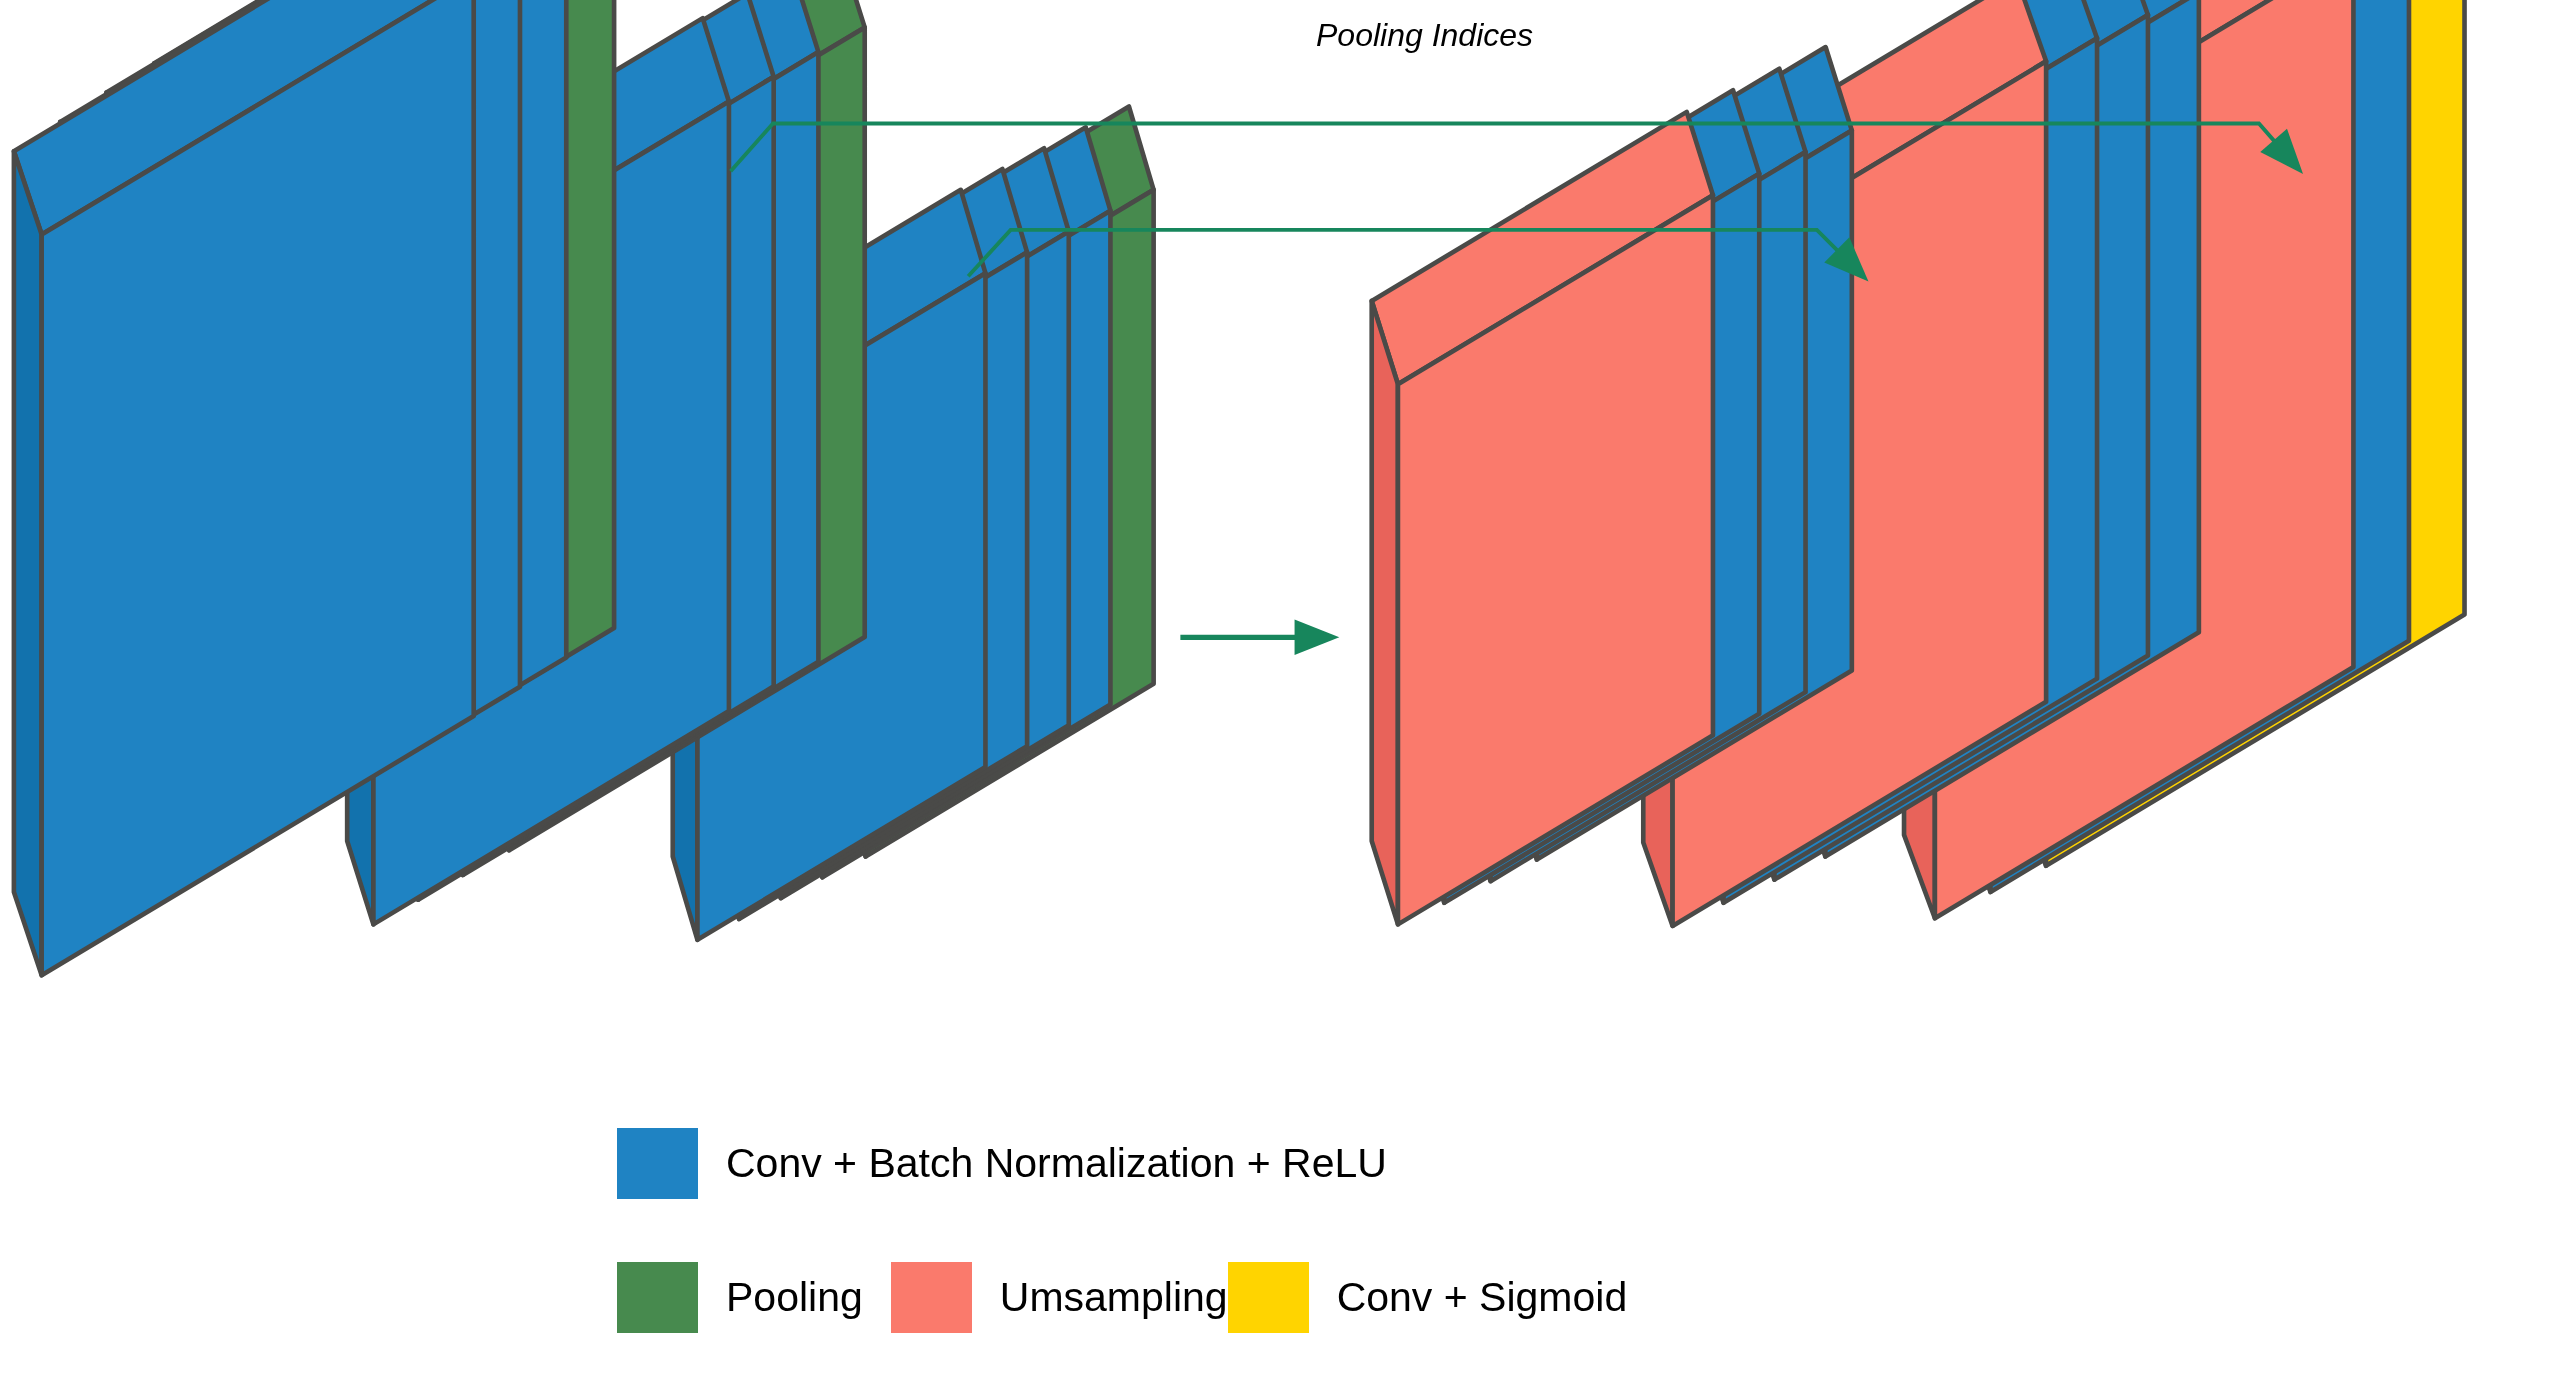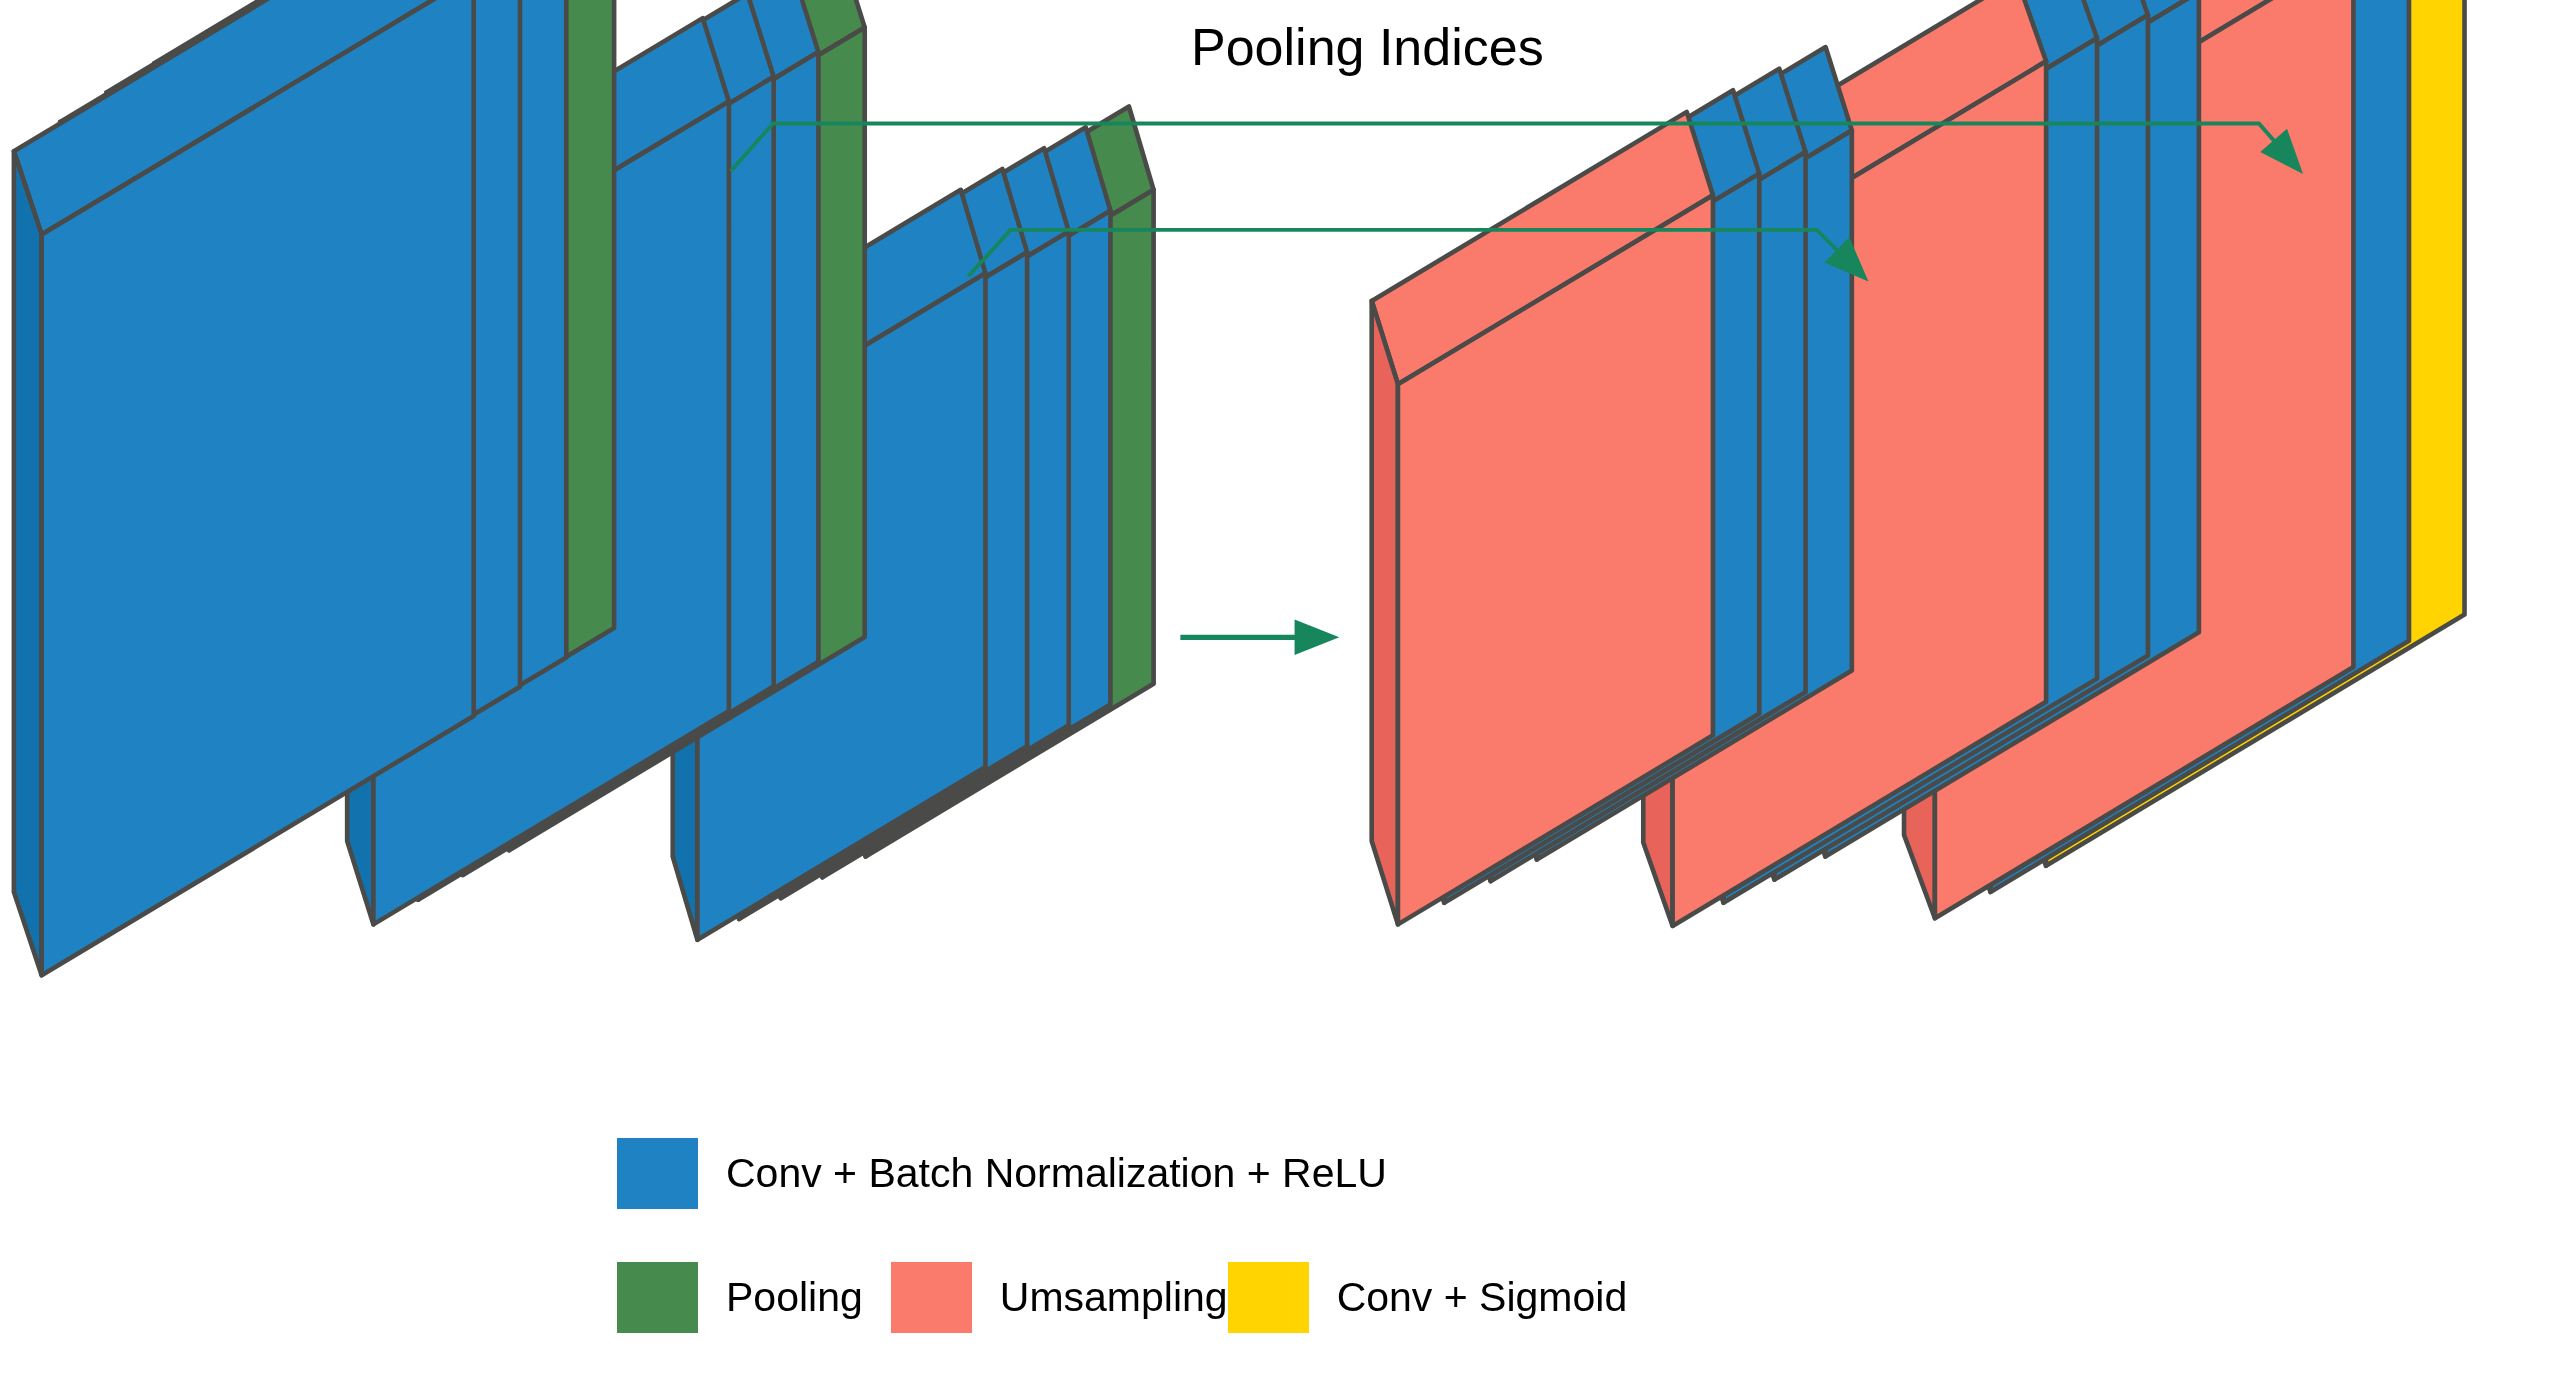--- a/index.html
+++ b/index.html
@@ -184,24 +184,24 @@
     <g id="arrow-layer">
         <path d="M947 222 L1002 160 L2928 160 L2976 215" fill="none" stroke="#17865c" stroke-width="5" stroke-linecap="butt" stroke-linejoin="miter"></path>
         <polygon points="2985.205479452055,225.54794520547946 2929.7397260273974,196.97260273972603 2964.397260273973,166.72602739726028" fill="#17865c" stroke="none"></polygon>
         <path d="M1255 358 L1310 298 L2355 298 L2412 355" fill="none" stroke="#17865c" stroke-width="5" stroke-linecap="butt" stroke-linejoin="miter"></path>
         <polygon points="2421.8994949366115,364.8994949366117 2364.623845660501,340.15075759508255 2397.1507575950823,307.62384566050133" fill="#17865c" stroke="none"></polygon>
         <path d="M1530 826 L1722 826" fill="none" stroke="#17865c" stroke-width="7" stroke-linecap="butt" stroke-linejoin="miter"></path>
         <polygon points="1736,826 1678,849 1678,803" fill="#17865c" stroke="none"></polygon>
       </g>
   </svg>
 
-  <div class="arrow-label" id="pi-label" style="left: 1191px; top: 17px; font-size: 52px;">Pooling Indices</div>
+  <div class="arrow-label" id="pi-label" style="left: 1316px; top: 17px; font-size: 32px; font-style: italic;">Pooling Indices</div>
 
   <div id="legend">
-      <div class="legend-row" style="left: 617px; top: 12px;">
+      <div class="legend-row" style="left: 617px; top: 2px;">
         <div class="legend-item" style="margin-right: 0px;">
           <span class="swatch" style="background: rgb(31, 131, 195);"></span>
           <span class="legend-text">Conv + Batch Normalization + ReLU</span>
         </div>
       </div>
       <div class="legend-row" style="left: 617px; top: 136px;">
         <div class="legend-item" style="margin-right: 28px;">
           <span class="swatch" style="background: rgb(71, 138, 78);"></span>
           <span class="legend-text">Pooling</span>
         </div>

